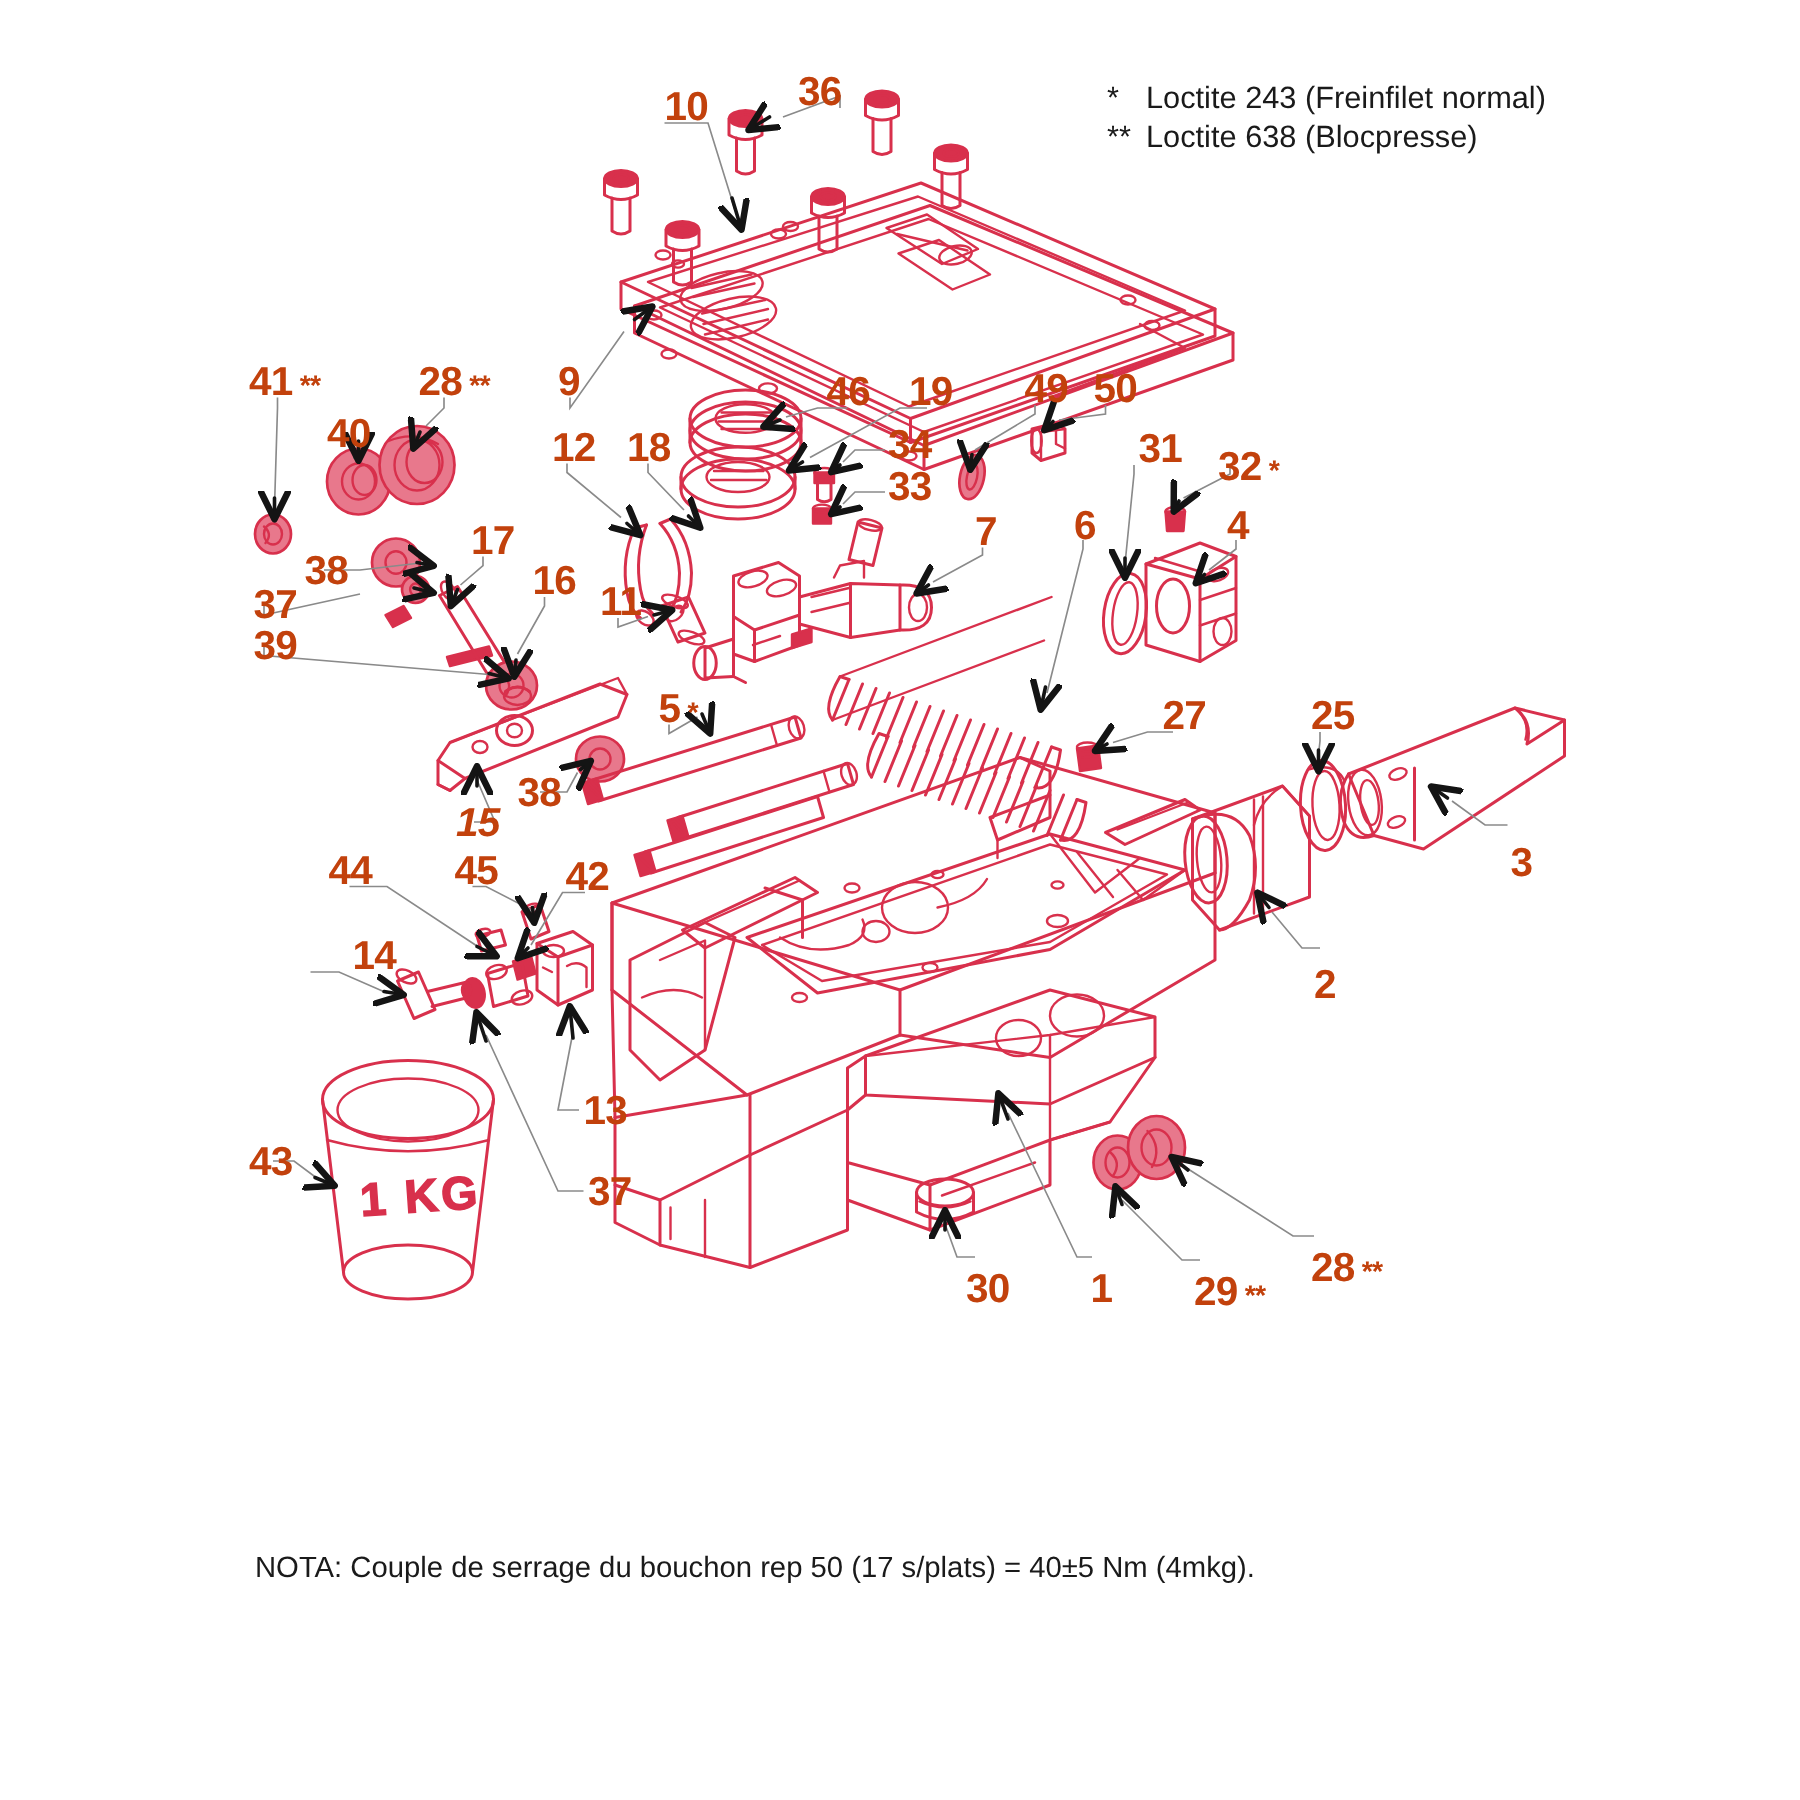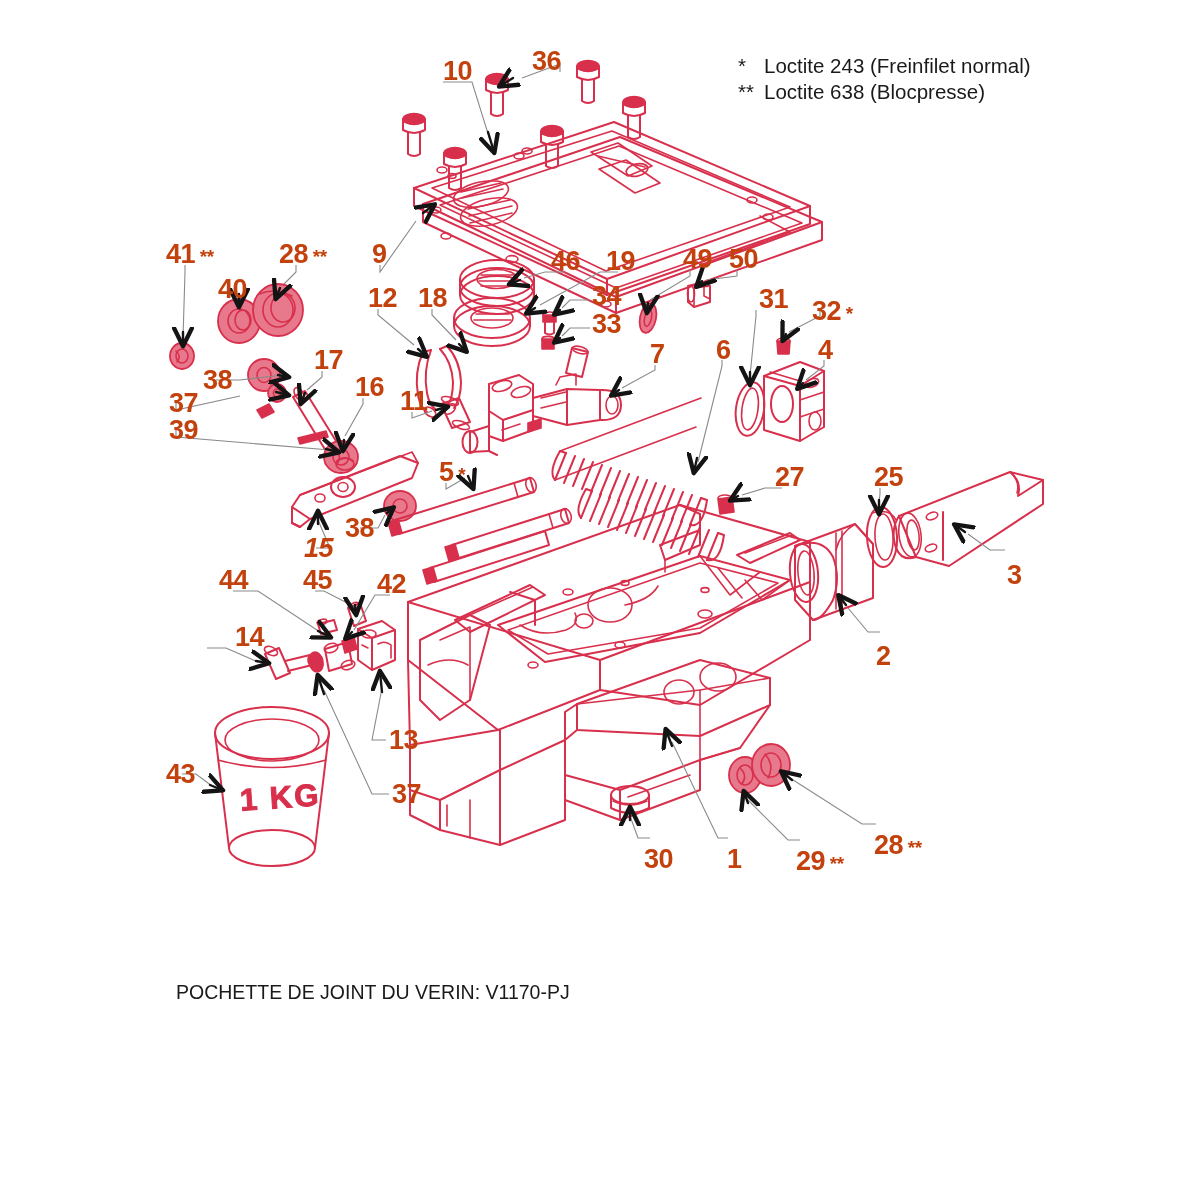--- a/index.html
+++ b/index.html
@@ -540,21 +540,21 @@
     <span class="mk">*</span><span>Loctite 243 (Freinfilet normal)</span>
   </div>
   <div class="legend" style="left:738px;top:78px;">
     <span class="mk">**</span><span>Loctite 638 (Blocpresse)</span>
   </div>
 
   <div style="position:absolute;left:240px;top:780px;font-size:31px;font-weight:700;color:#d8304c;
               letter-spacing:2px;transform:rotate(-4deg);font-family:'Liberation Sans',sans-serif;
               -webkit-text-stroke:1px #d8304c;">1 KG</div>
 
-  <div class="foot" style="left:176px;top:980px;">POCHETTE DE JOINT DU VERIN: V1170-PJ</div>
+  <div class="foot" style="left:170px;top:1033px;">NOTA: Couple de serrage du bouchon rep 50 (17 s/plats) = 40±5 Nm (4mkg).</div>
 
   <div id="callout-layer">
       <div class="lbl num" style="left: 443px; top: 58px;"><span>10</span></div>
       <div class="lbl num" style="left: 532px; top: 48px;"><span>36</span></div>
       <div class="lbl num" style="left: 372px; top: 241px;"><span>9</span></div>
       <div class="lbl num" style="left: 166px; top: 241px;"><span>41</span><span class="star"> **</span></div>
       <div class="lbl num" style="left: 279px; top: 241px;"><span>28</span><span class="star"> **</span></div>
       <div class="lbl num" style="left: 218px; top: 276px;"><span>40</span></div>
       <div class="lbl num" style="left: 368px; top: 285px;"><span>12</span></div>
       <div class="lbl num" style="left: 418px; top: 285px;"><span>18</span></div>

